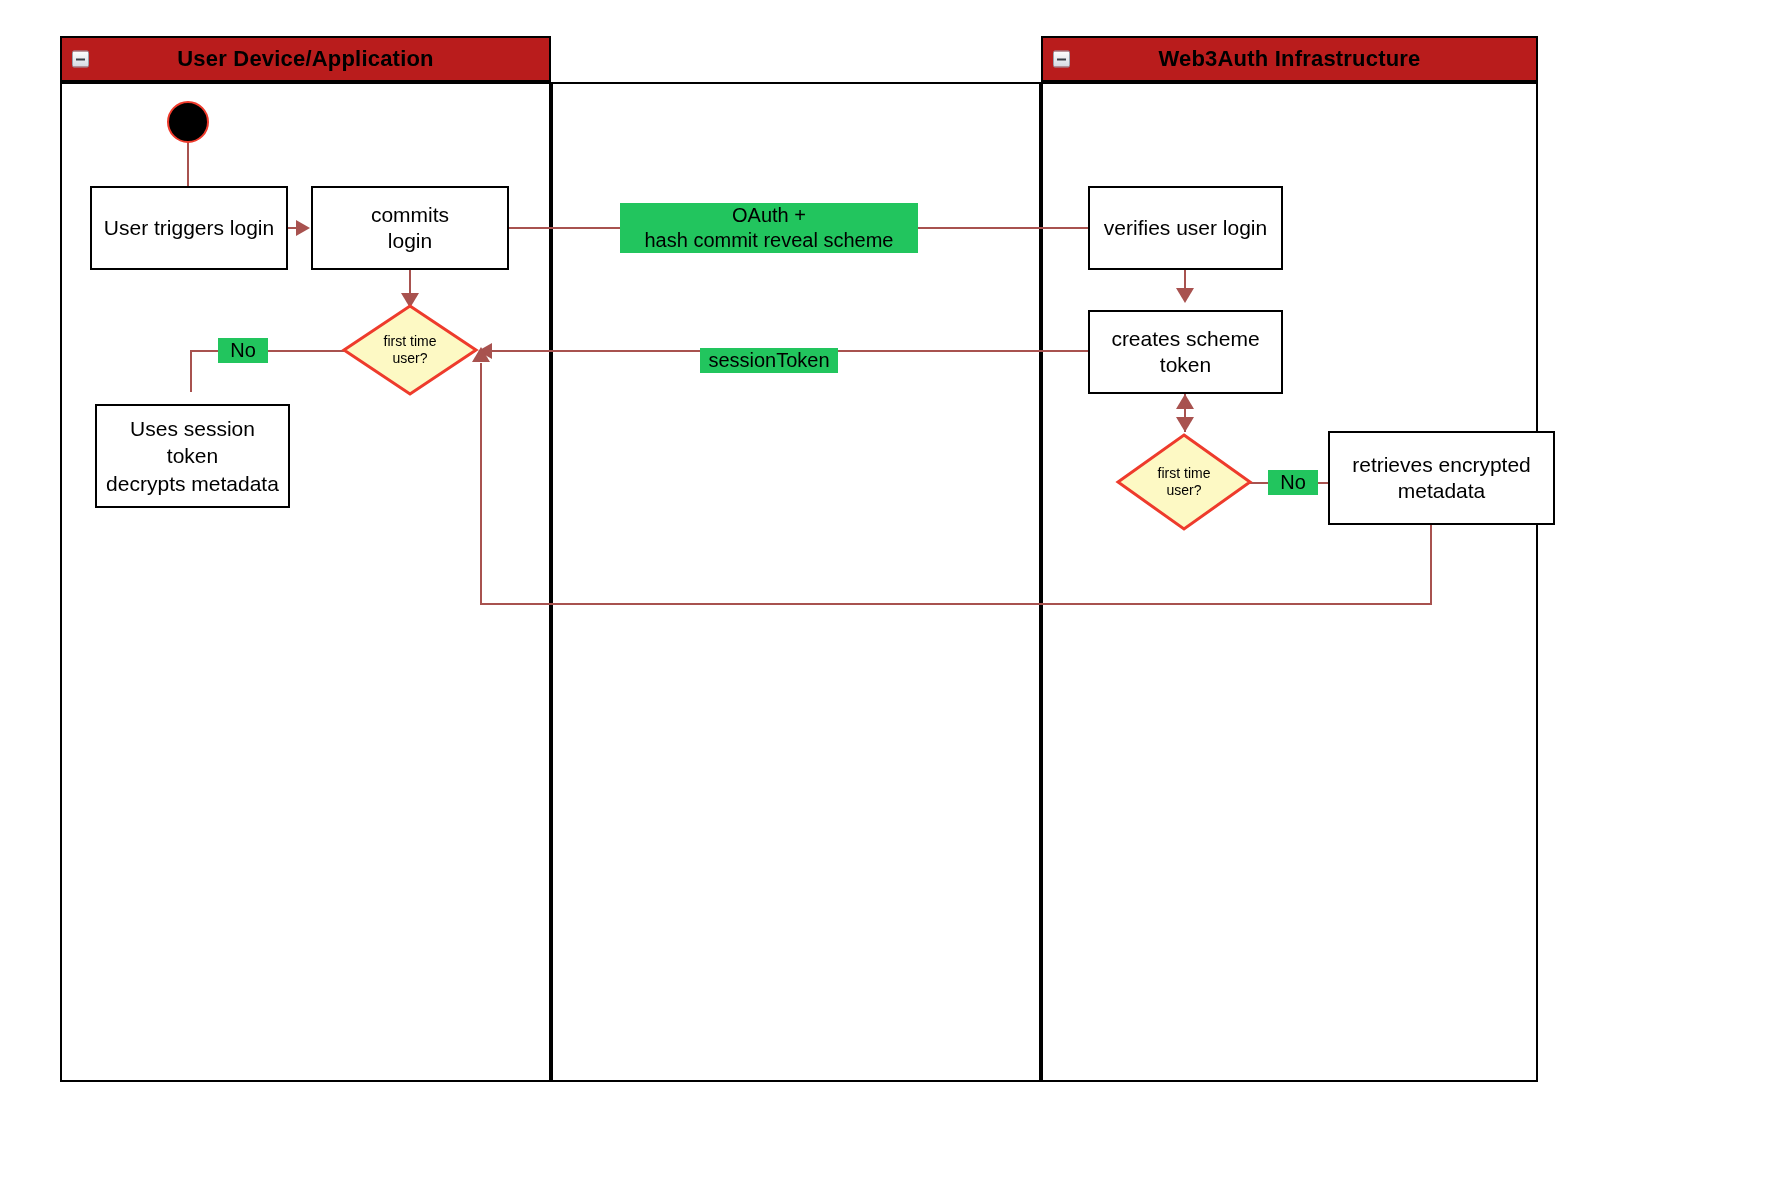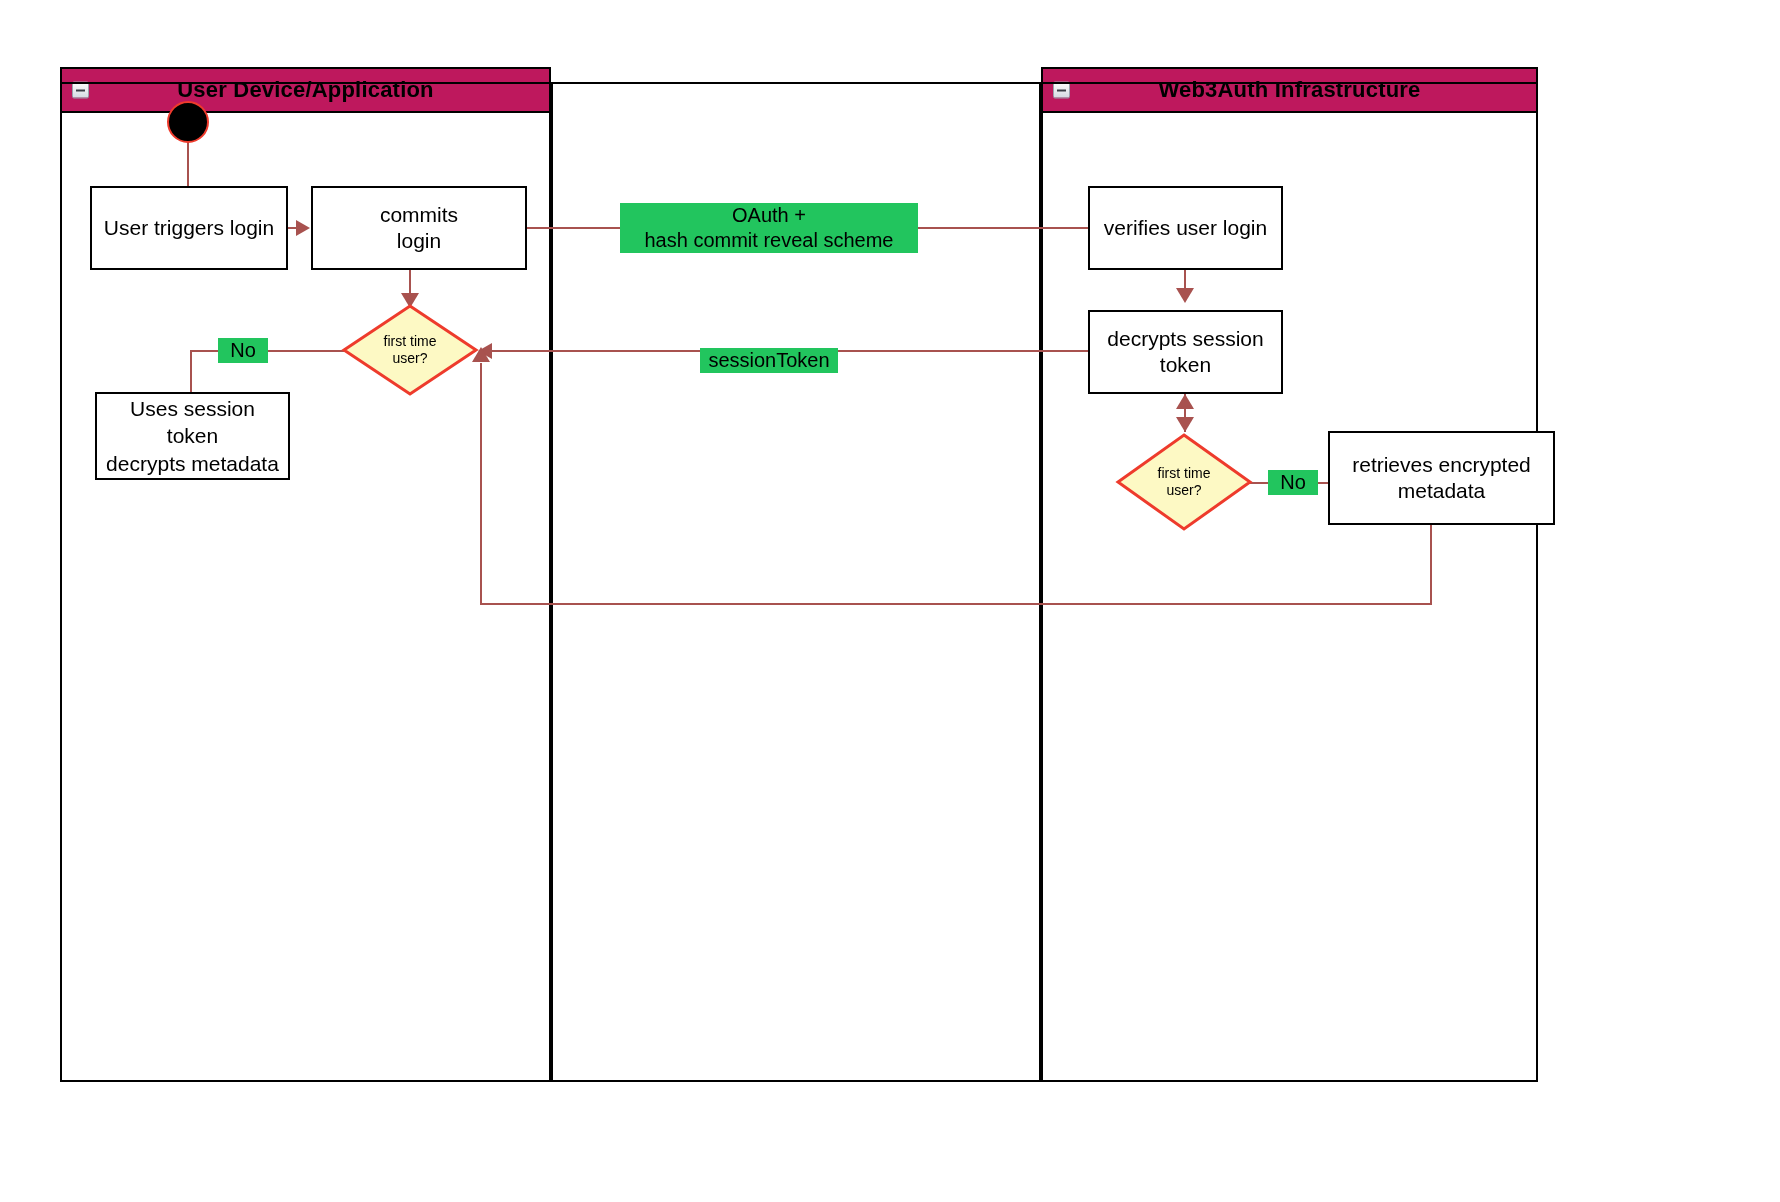--- a/index.html
+++ b/index.html
@@ -1,22 +1,22 @@
 <!DOCTYPE html>
 <html><head>
 <meta charset="utf-8">
 <style>
   html,body{margin:0;padding:0;background:#ffffff;}
   body{width:1780px;height:1202px;font-family:"Liberation Sans",sans-serif;overflow:hidden;}
   #stage{position:relative;width:1780px;height:1202px;background:#fff;}
 
   
   .lane{position:absolute;box-sizing:border-box;border:2px solid #000;background:transparent;}
-  .lane-head{position:absolute;box-sizing:border-box;border:2px solid #000;background:#be185d;
-             display:flex;align-items:center;justify-content:center;margin-top:31px;}
+  .lane-head{position:absolute;box-sizing:border-box;border:2px solid #000;background:#b91c1c;
+             display:flex;align-items:center;justify-content:center;}
   .lane-title{font-size:22px;font-weight:bold;color:#000;letter-spacing:.2px;
               text-align:center;line-height:1;}
   .collapse-icon{position:absolute;left:10px;top:50%;transform:translateY(-50%);
                  width:17px;height:17px;box-sizing:border-box;
                  border:1px solid #9aa2ad;border-radius:2px;
                  background:linear-gradient(#fdfdfd,#d6dbe2);
                  display:flex;align-items:center;justify-content:center;}
   .collapse-icon i{display:block;width:9px;height:2px;background:#3a3f46;}
 
   
@@ -108,38 +108,38 @@
   <div class="edge-label" style="left:620px;top:203px;width:290px;">OAuth +
 hash commit reveal scheme</div>
   <div class="edge-label" style="left:700px;top:348px;width:130px;">sessionToken</div>
   <div class="edge-label" style="left:218px;top:338px;width:42px;">No</div>
   <div class="edge-label" style="left:1268px;top:470px;width:42px;">No</div>
 
   <div class="start-node" style="left:167px;top:101px;width:42px;height:42px;"></div>
 
   <div class="node" style="left:90px;top:186px;width:198px;height:84px;">User triggers login</div>
 
-  <div class="node" style="left:311px;top:186px;width:216px;height:84px;">commits
+  <div class="node" style="left:311px;top:186px;width:198px;height:84px;">commits
 login</div>
 
   <div class="diamond" style="left:341px;top:303px;width:138px;height:94px;">
     <svg width="138" height="94" viewBox="0 0 138 94">
       <polygon points="69,3 135,47 69,91 3,47" fill="#fdf9c4" stroke="#ee3b2c" stroke-width="3"></polygon>
     </svg>
     <span class="dlabel">first time
 user?</span>
   </div>
 
-  <div class="node" style="left:95px;top:392px;width:195px;height:88px;line-height:1.3;">Uses session
+  <div class="node" style="left:95px;top:404px;width:195px;height:104px;line-height:1.3;">Uses session
 token
 decrypts metadata</div>
 
   <div class="node" style="left:1088px;top:186px;width:195px;height:84px;">verifies user login</div>
 
-  <div class="node" style="left:1088px;top:310px;width:195px;height:84px;">decrypts session
+  <div class="node" style="left:1088px;top:310px;width:195px;height:84px;">creates scheme
 token</div>
 
   <div class="diamond" style="left:1115px;top:432px;width:138px;height:100px;">
     <svg width="138" height="100" viewBox="0 0 138 100">
       <polygon points="69,3 135,50 69,97 3,50" fill="#fdf9c4" stroke="#ee3b2c" stroke-width="3"></polygon>
     </svg>
     <span class="dlabel">first time
 user?</span>
   </div>
 

